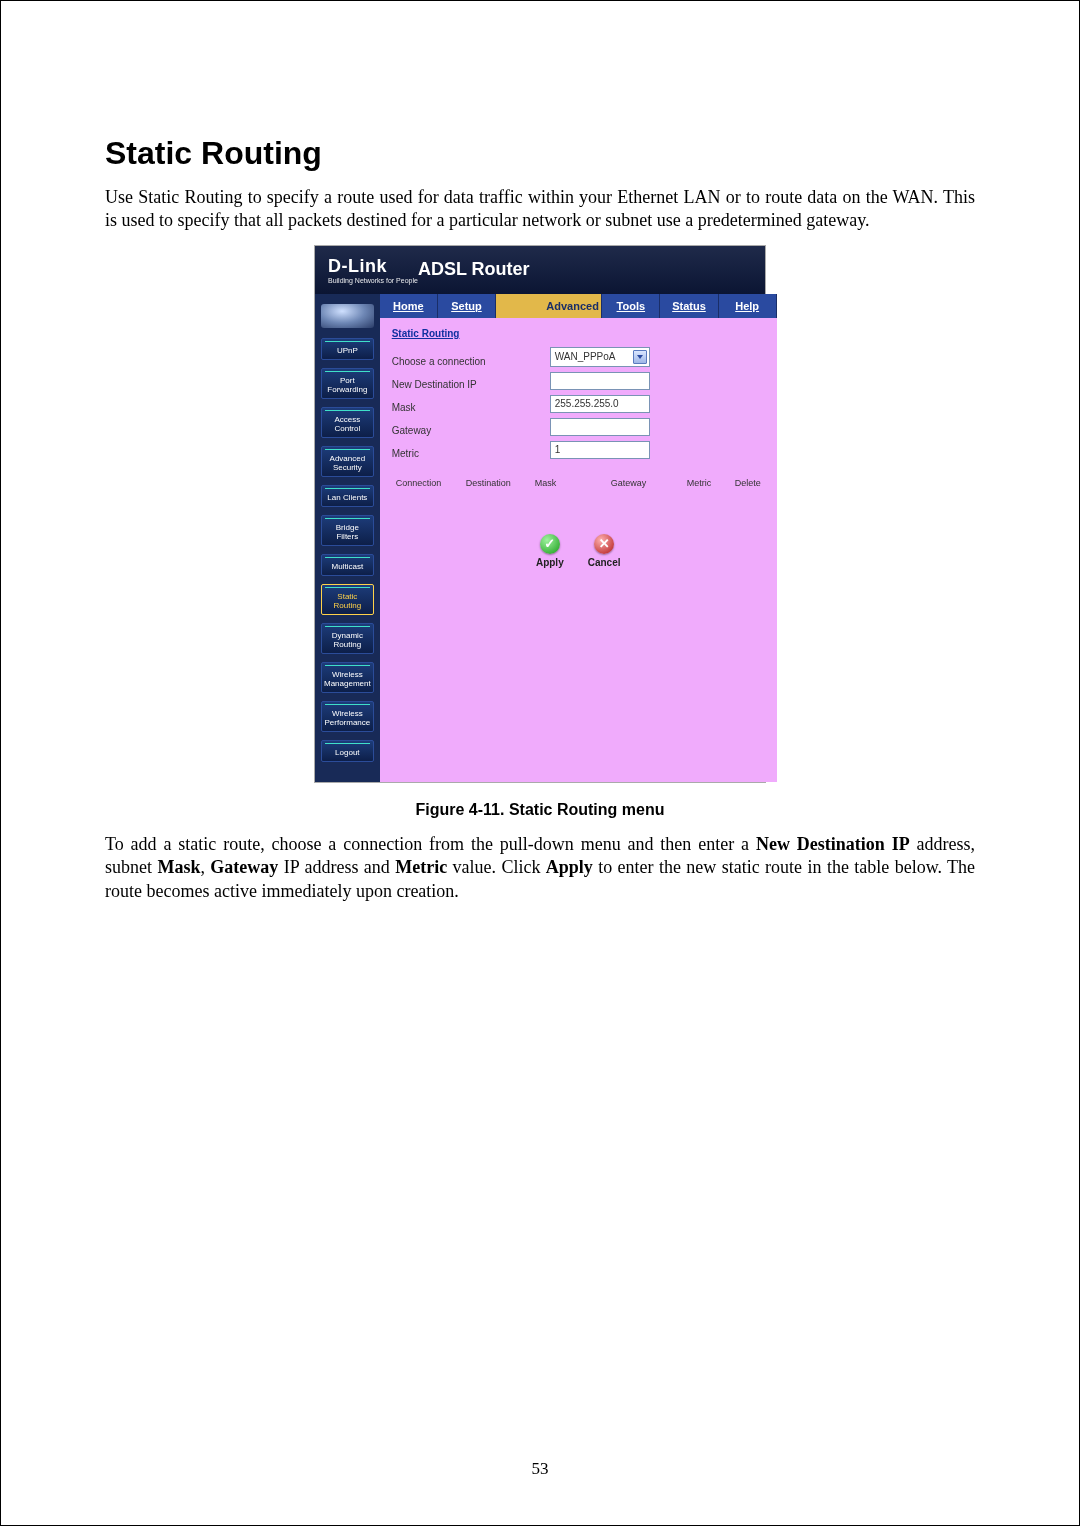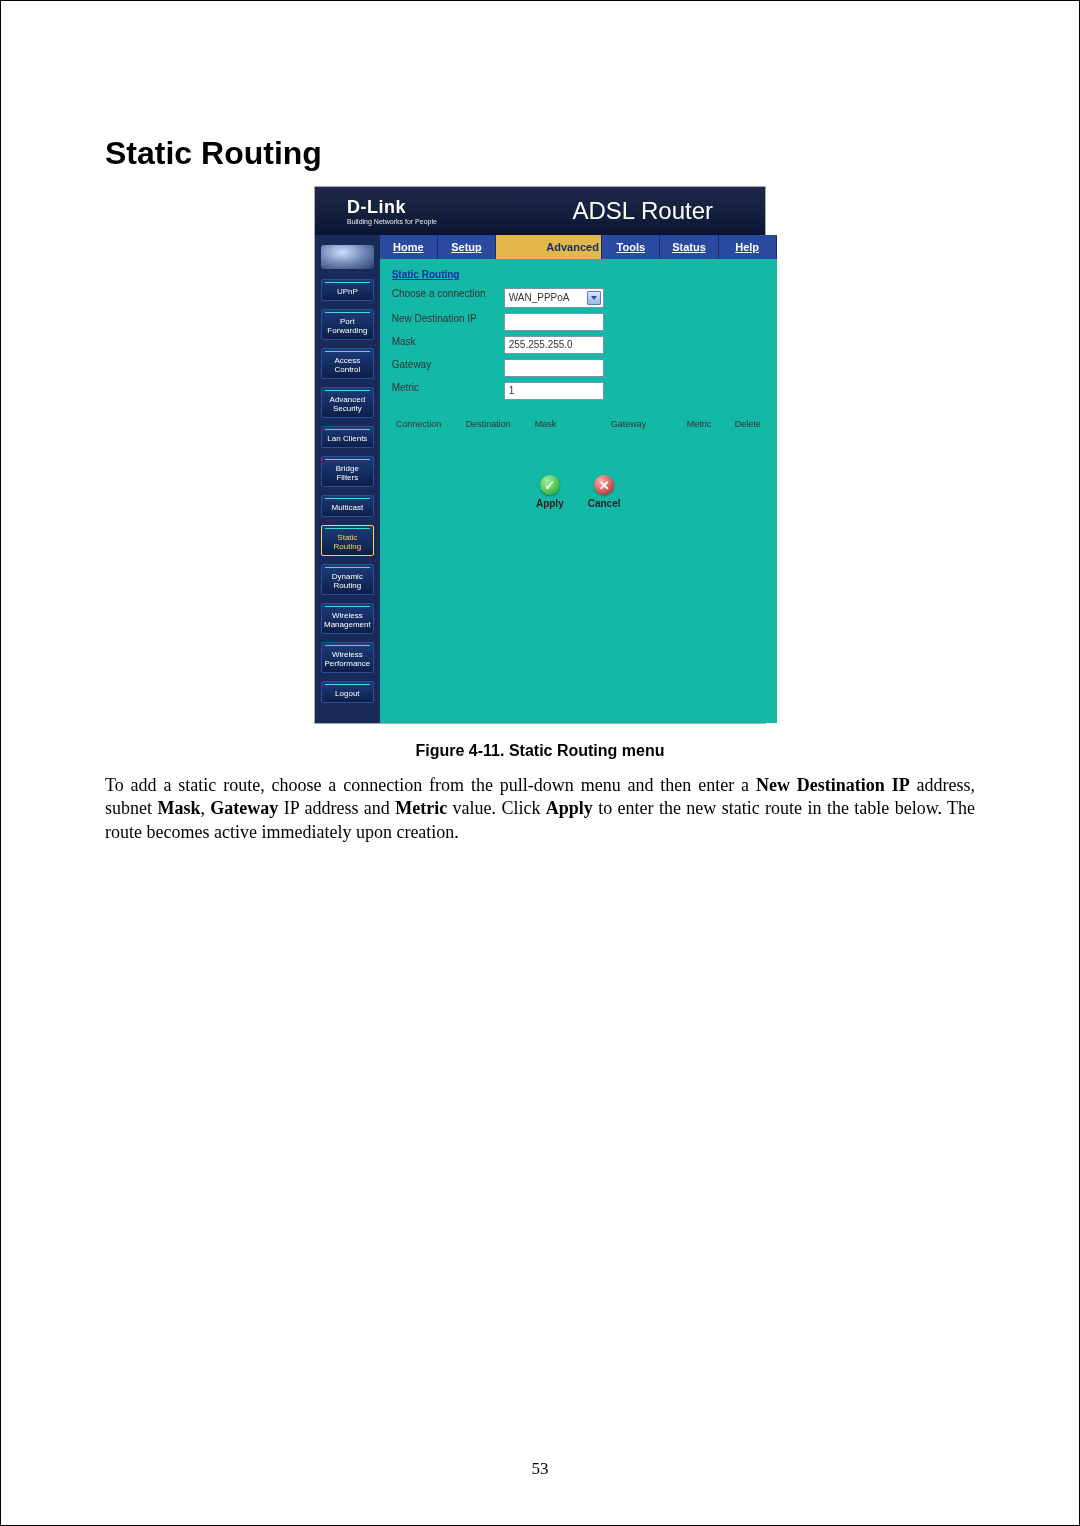--- a/index.html
+++ b/index.html
@@ -25,66 +25,67 @@
   .router{
     width:450px;
     margin:8px auto 0 auto;
     border:1px solid #aaa;
     background:#fff;
     font-family:Arial,Helvetica,sans-serif;
   }
   .r-header{
     display:flex;align-items:center;height:48px;
     background:linear-gradient(#1f2a4a,#0b1533);
-    color:#fff;padding:0 32px;
+    color:#fff;padding:0 13px;
   }
   .r-logo{font-size:18px;font-weight:bold;letter-spacing:.5px;}
   .r-logo-sub{font-size:7px;display:block;font-weight:normal;opacity:.9;}
-  .r-title{flex:1;text-align:right;font-size:24px;font-weight:normal;padding-right:20px;}
+  .r-title{flex:1;text-align:left;font-size:18px;font-weight:bold;padding-right:20px;}
   .r-body{display:flex;background:#fff;}
   .r-side{
     width:96px;background:#182a57;
     padding:10px 6px 20px 6px;
     display:flex;flex-direction:column;gap:8px;
   }
   .r-device{height:24px;background:radial-gradient(ellipse at 40% 30%,#cfe0ff 0%,#6e87b5 50%,#2a3c68 100%);border-radius:3px;margin-bottom:2px;}
   .r-nav{
     font-size:8px;color:#fff;text-align:center;
     padding:7px 2px 4px 2px;border:1px solid #2b4c99;
     background:linear-gradient(#1d3c7a,#0d1f49);
     border-radius:2px;position:relative;
   }
   .r-nav::before{content:"";position:absolute;left:3px;right:3px;top:2px;height:1px;background:#3fe0c9;}
   .r-nav.active{color:#ffd24a;border-color:#ffd24a;}
-  .r-main{flex:1;background:#14b8a6;padding:0 0 40px 0;}
+  .r-main{flex:1;background:#f0abfc;padding:0 0 40px 0;}
   .r-tabs{display:flex;background:#2a4aa0;}
   .r-tab{flex:1;font-size:11px;color:#fff;text-align:center;padding:6px 0;font-weight:bold;border-right:1px solid #1a2e68;text-decoration:underline;}
   .r-tab.active{background:#e2b84a;color:#1a2e68;text-decoration:none;padding-left:48px;}
   .r-section{padding:10px 12px;font-size:10px;color:#14245c;}
   .r-sect-title{font-weight:bold;text-decoration:underline;color:#1030a0;margin-bottom:8px;font-size:10px;}
-  .r-row{display:flex;align-items:flex-start;margin-bottom:5px;}
+  .r-row{display:flex;align-items:flex-end;margin-bottom:5px;gap:46px;}
   .r-label{width:112px;color:#333;}
   .r-input{flex:0 0 90px;height:16px;border:1px solid #7a93b5;background:#fff;font-size:10px;padding:0 4px;line-height:16px;color:#333;}
   .r-select{flex:0 0 90px;height:18px;border:1px solid #7a93b5;background:#fff;font-size:10px;padding:0 4px;line-height:18px;position:relative;color:#333;}
   .r-select::after{content:"";position:absolute;right:2px;top:2px;width:12px;height:12px;background:linear-gradient(#dbe7ff,#9db6e6);border:1px solid #5a7bbf;border-radius:1px;}
   .r-select::before{content:"";position:absolute;right:6px;top:7px;border-left:3px solid transparent;border-right:3px solid transparent;border-top:4px solid #2a4aa0;z-index:1;}
   .r-thead{display:flex;font-size:9px;color:#333;padding:14px 4px 6px 4px;gap:12px;}
   .r-th{white-space:nowrap;}
   .r-actions{display:flex;justify-content:center;gap:24px;margin-top:40px;}
   .r-btn{display:flex;flex-direction:column;align-items:center;font-size:10px;font-weight:bold;color:#222;}
   .r-btn .circ{width:20px;height:20px;border-radius:50%;display:flex;align-items:center;justify-content:center;color:#fff;font-size:13px;font-weight:bold;margin-bottom:3px;box-shadow:0 1px 2px rgba(0,0,0,.4);}
   .apply .circ{background:radial-gradient(circle at 35% 30%,#9ff29f,#169b16);}
   .cancel .circ{background:radial-gradient(circle at 35% 30%,#ffb0b0,#b01616);}
 </style>
 </head>
 <body>
 
 <div class="page">
   <div class="inner">
     <h1>Static Routing</h1>
+    <p class="body">Use Static Routing to specify a route used for data traffic within your Ethernet LAN or to route data on the WAN. This is used to specify that all packets destined for a particular network or subnet use a predetermined gateway.</p>
 
     <div class="router">
       <div class="r-header">
         <div>
           <span class="r-logo">D-Link</span>
           <span class="r-logo-sub">Building Networks for People</span>
         </div>
         <div class="r-title">ADSL Router</div>
       </div>
       <div class="r-body">

